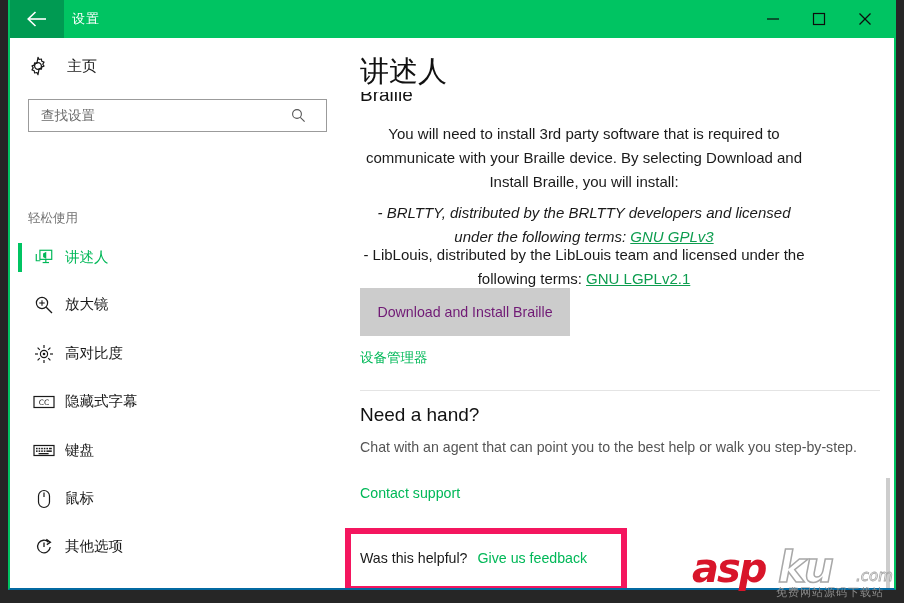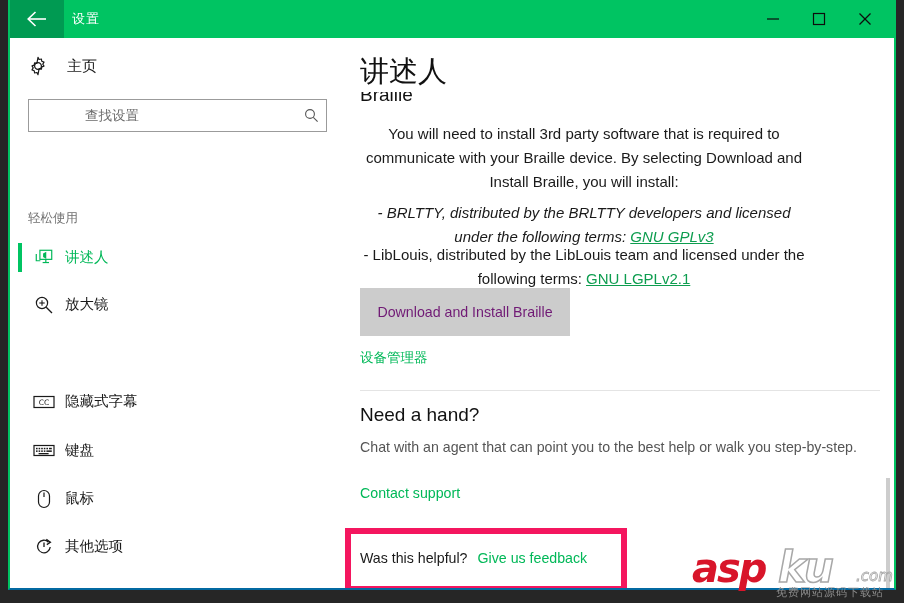--- a/index.html
+++ b/index.html
@@ -113,21 +113,20 @@
     position: absolute;
     left: 18px;
     top: 61px;
     width: 299px;
     height: 33px;
     border: 1px solid #9b9b9b;
     background: #ffffff;
     display: flex;
     align-items: center;
     cursor: text;
-    padding-left: 44px;
   }
   #search-input {
     border: none;
     outline: none;
     background: transparent;
     font-family: "Liberation Sans", "DejaVu Sans", sans-serif;
     font-size: 13.5px;
     color: #555555;
     padding-left: 12px;
     width: 252px;
@@ -463,20 +462,40 @@
             <svg width="20" height="20" viewBox="0 0 20 20">
               <circle cx="8" cy="8" r="5.6" fill="none" stroke="#1a1a1a" stroke-width="1.2"></circle>
               <line x1="12.2" y1="12.2" x2="18" y2="18" stroke="#1a1a1a" stroke-width="1.3"></line>
               <line x1="5.3" y1="8" x2="10.7" y2="8" stroke="#1a1a1a" stroke-width="1.1"></line>
               <line x1="8" y1="5.3" x2="8" y2="10.7" stroke="#1a1a1a" stroke-width="1.1"></line>
             </svg>
           </span>
           <span class="nav-label">放大镜</span>
         </div>
 
+        <div class="nav-item" style="top:292px">
+          <span class="sel-bar"></span>
+          <span class="nav-icon">
+            <svg width="20" height="20" viewBox="0 0 20 20">
+              <circle cx="10" cy="10" r="3.6" fill="none" stroke="#1a1a1a" stroke-width="1.2"></circle>
+              <circle cx="10" cy="10" r="1.3" fill="#1a1a1a"></circle>
+              <g stroke="#1a1a1a" stroke-width="1.2">
+                <line x1="10" y1="1" x2="10" y2="4"></line>
+                <line x1="10" y1="16" x2="10" y2="19"></line>
+                <line x1="1" y1="10" x2="4" y2="10"></line>
+                <line x1="16" y1="10" x2="19" y2="10"></line>
+                <line x1="3.6" y1="3.6" x2="5.8" y2="5.8"></line>
+                <line x1="14.2" y1="14.2" x2="16.4" y2="16.4"></line>
+                <line x1="16.4" y1="3.6" x2="14.2" y2="5.8"></line>
+                <line x1="5.8" y1="14.2" x2="3.6" y2="16.4"></line>
+              </g>
+            </svg>
+          </span>
+          <span class="nav-label">高对比度</span>
+        </div>
 
         <div class="nav-item" style="top:340px">
           <span class="sel-bar"></span>
           <span class="nav-icon">
             <svg width="22" height="16" viewBox="0 0 22 16">
               <rect x="1" y="2.5" width="20" height="11" fill="none" stroke="#1a1a1a" stroke-width="1.2"></rect>
               <text x="11" y="11" font-family="DejaVu Sans, sans-serif" font-size="7.5" fill="#1a1a1a" text-anchor="middle">CC</text>
             </svg>
           </span>
           <span class="nav-label">隐藏式字幕</span>

